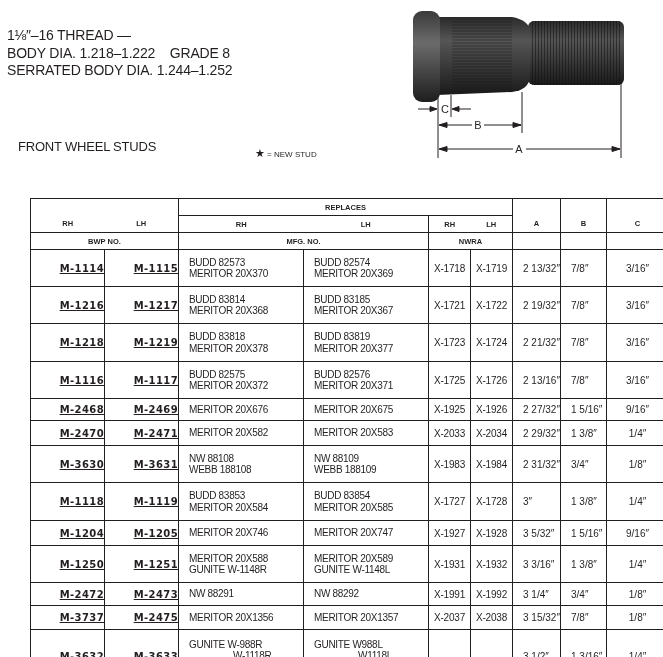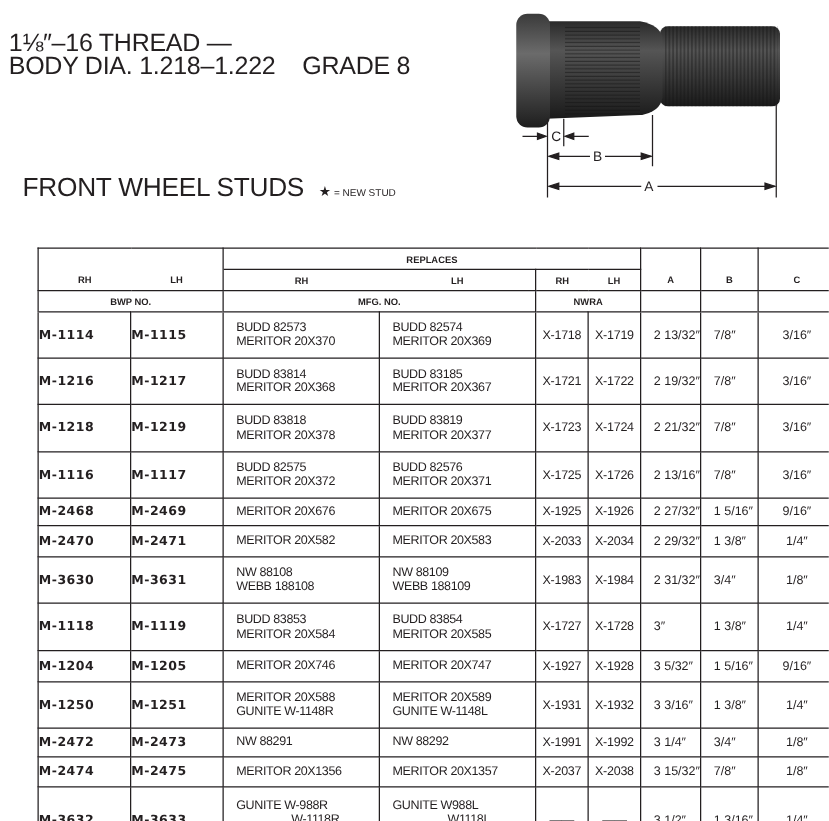--- a/index.html
+++ b/index.html
@@ -1,40 +1,41 @@
 <!DOCTYPE html>
 <html><head>
 <meta charset="utf-8">
 <style>
   html, body { margin:0; padding:0; background:#fff; }
   body { width:663px; height:657px; position:relative; overflow:hidden; font-family:"Liberation Sans", sans-serif; color:#231f20; }
-  .spec { position:absolute; left:7px; top:27px; font-size:20px; line-height:17.5px; letter-spacing:-0.2px; }
+  .spec { position:absolute; left:7px; top:27px; font-size:14px; line-height:17.5px; letter-spacing:-0.2px; }
   .spec div { white-space:pre; }
-  .section-title { position:absolute; left:18px; top:139px; font-size:21px; letter-spacing:-0.2px; }
+  .section-title { position:absolute; left:18px; top:139px; font-size:13px; letter-spacing:-0.2px; }
   .legend { position:absolute; left:255px; top:147px; font-size:8px; }
   .legend .star { font-size:11px; }
   .stud { position:absolute; left:0; top:0; }
   table.studs { position:absolute; left:30px; top:171px; width:638px; border-collapse:collapse; table-layout:fixed;margin-top:27px; }
   table.studs td, table.studs th { border:1.4px solid #231f20; padding:0; font-size:10px; vertical-align:middle; }
   table.studs th { font-weight:bold; font-size:7.5px; height:15px; }
   table.studs th.noB { border-bottom:none; }
   table.studs th.noT { border-top:none; }
-  td.bwp { font-family:"DejaVu Sans", sans-serif; font-weight:bold; font-size:12px; text-align:left; letter-spacing:0.4px; }
+  td.bwp { font-family:"DejaVu Sans", sans-serif; font-weight:bold; font-size:12px; text-align:right; letter-spacing:0.4px;text-decoration:underline; }
   td.mfg { padding-left:10px !important; line-height:11.5px; font-size:10px; letter-spacing:-0.3px; }
   td.mfg .indent { padding-left:44px; }
   td.nw { text-align:center; font-size:10px; letter-spacing:-0.2px; }
   td.dim { font-size:9.5px; padding-left:10px !important; }
   td.dimc { font-size:9.5px; text-align:center; }
 </style>
 </head>
 <body>
 
 <div class="spec">
   <div>1⅛″–16 THREAD —</div>
   <div>BODY DIA. 1.218–1.222    GRADE 8</div>
+  <div>SERRATED BODY DIA. 1.244–1.252</div>
 </div>
 
 <svg class="stud" width="663" height="170" viewBox="0 0 663 170">
   <defs>
     <linearGradient id="gHead" x1="0" y1="0" x2="0" y2="1">
       <stop offset="0" stop-color="#3a3a3a"></stop>
         <stop offset="0.35" stop-color="#6b6b6b"></stop>
         <stop offset="1" stop-color="#1e1e1e"></stop>
     </linearGradient>
     <linearGradient id="gBody" x1="0" y1="0" x2="0" y2="1">
@@ -308,21 +309,21 @@
         <td class="mfg">
           <div>NW 88292</div>
         </td>
         <td class="nw">X-1991</td>
         <td class="nw">X-1992</td>
         <td class="dim">3 1/4″</td>
         <td class="dim">3/4″</td>
         <td class="dimc">1/8″</td>
       </tr>
       <tr style="height: 24px;">
-        <td class="bwp">M-2474</td>
+        <td class="bwp">M-3737</td>
         <td class="bwp">M-2475</td>
         <td class="mfg">
           <div>MERITOR 20X1356</div>
         </td>
         <td class="mfg">
           <div>MERITOR 20X1357</div>
         </td>
         <td class="nw">X-2037</td>
         <td class="nw">X-2038</td>
         <td class="dim">3 15/32″</td>

